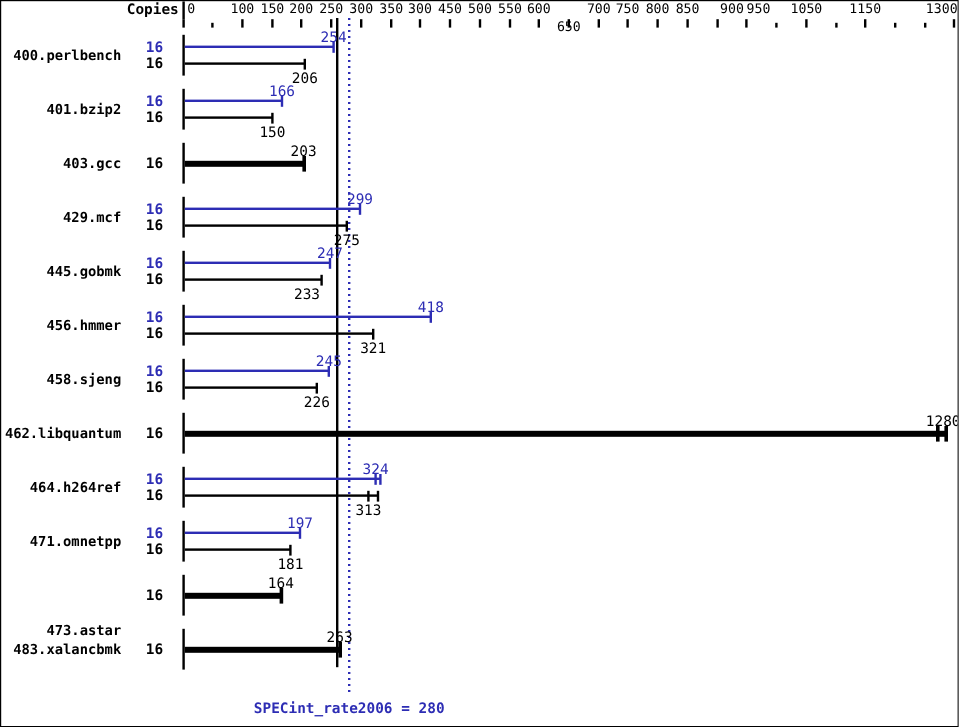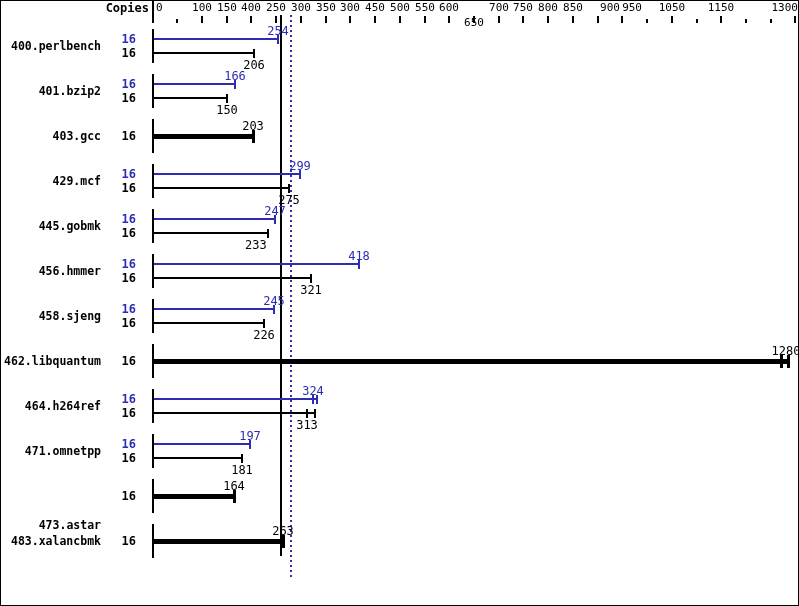--- a/index.html
+++ b/index.html
@@ -20,21 +20,21 @@
   <div id="copies-header" class="abs bold sum" style="left:0;top:1px;width:148px;text-align:right;">Copies</div>
 
   <div id="axis-layer">
       <div class="abs" style="left: 151px; top: 0px; width: 2px; height: 15px; background: rgb(0, 0, 0);"></div>
       <div class="abs lbl" style="left: 155px; top: 1px; width: 40px; text-align: left;">0</div>
       <div class="abs" style="left: 151px; top: 15px; width: 2px; height: 7px; background: rgb(0, 0, 0);"></div>
       <div class="abs lbl" style="left: 181px; top: 1px; width: 40px; text-align: center;">100</div>
       <div class="abs" style="left: 200px; top: 15px; width: 2px; height: 7px; background: rgb(0, 0, 0);"></div>
       <div class="abs lbl" style="left: 206px; top: 1px; width: 40px; text-align: center;">150</div>
       <div class="abs" style="left: 225px; top: 15px; width: 2px; height: 7px; background: rgb(0, 0, 0);"></div>
-      <div class="abs lbl" style="left: 230px; top: 1px; width: 40px; text-align: center;">400</div>
+      <div class="abs lbl" style="left: 230px; top: 1px; width: 40px; text-align: center;">200</div>
       <div class="abs" style="left: 249px; top: 15px; width: 2px; height: 7px; background: rgb(0, 0, 0);"></div>
       <div class="abs lbl" style="left: 255px; top: 1px; width: 40px; text-align: center;">250</div>
       <div class="abs" style="left: 274px; top: 15px; width: 2px; height: 7px; background: rgb(0, 0, 0);"></div>
       <div class="abs lbl" style="left: 280px; top: 1px; width: 40px; text-align: center;">300</div>
       <div class="abs" style="left: 299px; top: 15px; width: 2px; height: 7px; background: rgb(0, 0, 0);"></div>
       <div class="abs lbl" style="left: 305px; top: 1px; width: 40px; text-align: center;">350</div>
       <div class="abs" style="left: 324px; top: 15px; width: 2px; height: 7px; background: rgb(0, 0, 0);"></div>
       <div class="abs lbl" style="left: 329px; top: 1px; width: 40px; text-align: center;">300</div>
       <div class="abs" style="left: 348px; top: 15px; width: 2px; height: 7px; background: rgb(0, 0, 0);"></div>
       <div class="abs lbl" style="left: 354px; top: 1px; width: 40px; text-align: center;">450</div>
@@ -203,13 +203,14 @@
         <div class="abs bold name" style="left: 0px; top: 533px; width: 100px; text-align: right; line-height: 14px;">483.xalancbmk</div>
         <div class="abs" style="left: 151px; top: 523px; width: 2px; height: 34px; background: rgb(0, 0, 0);"></div>
         <div class="abs bold cop" style="left: 103px; top: 533px; width: 32px; text-align: right; line-height: 14px; color: rgb(0, 0, 0);">16</div>
         <div class="abs" style="left: 153px; top: 538px; width: 129px; height: 5px; background: rgb(0, 0, 0);"></div>
         <div class="abs" style="left: 281px; top: 534px; width: 3px; height: 13px; background: rgb(0, 0, 0);"></div>
         <div class="abs val" style="left: 259px; top: 524px; width: 46px; text-align: center; color: rgb(0, 0, 0);">263</div>
       </div>
     </div>
 
 
+  <div id="summary-peak" class="abs bold sum" style="top: 583px; width: 320px; text-align: center; left: 130px; color: rgb(45, 45, 180);">SPECint_rate2006 = 280</div>
 </div>
 
 </body></html>

